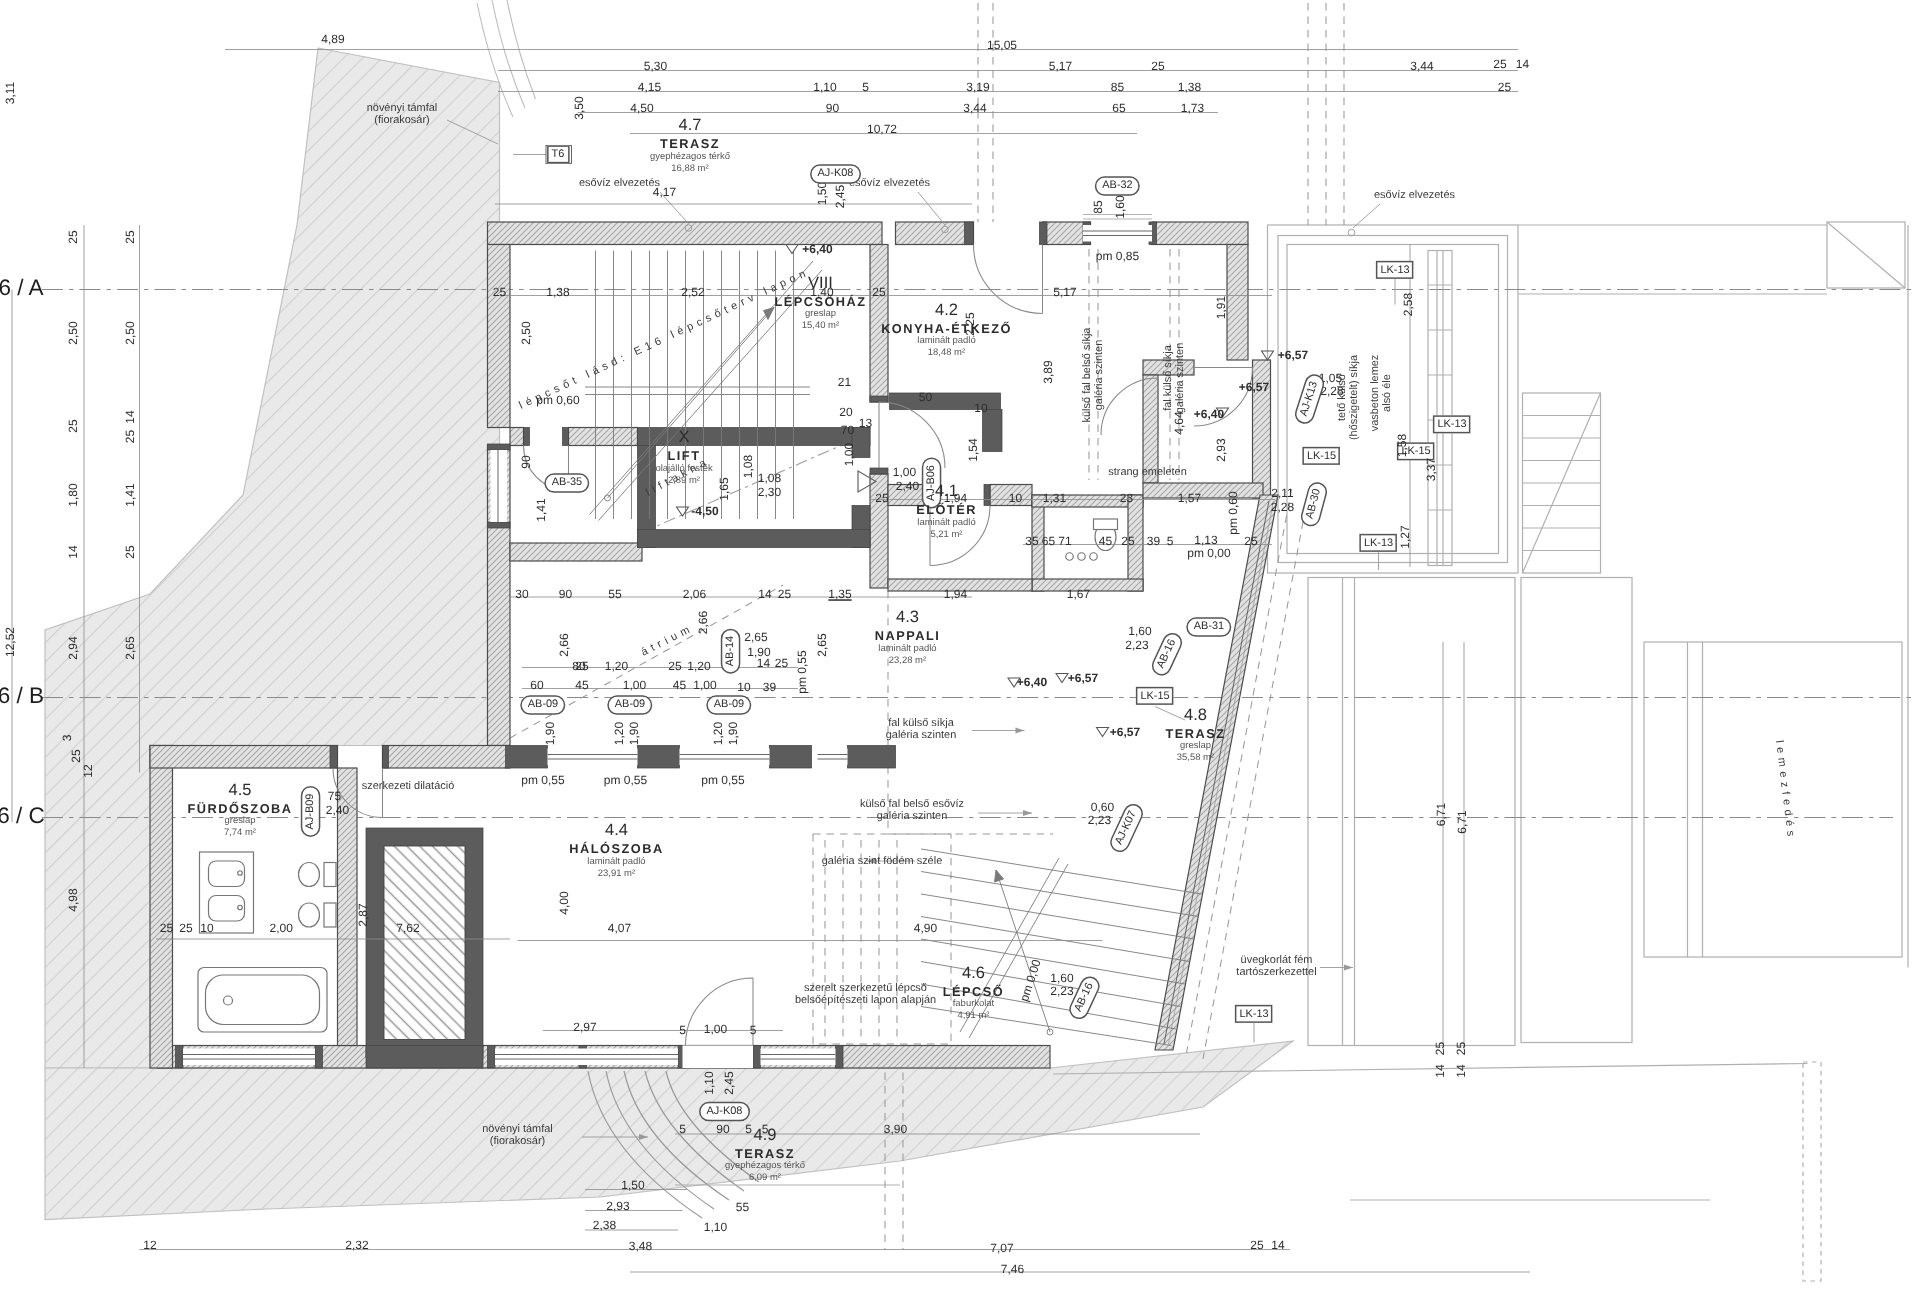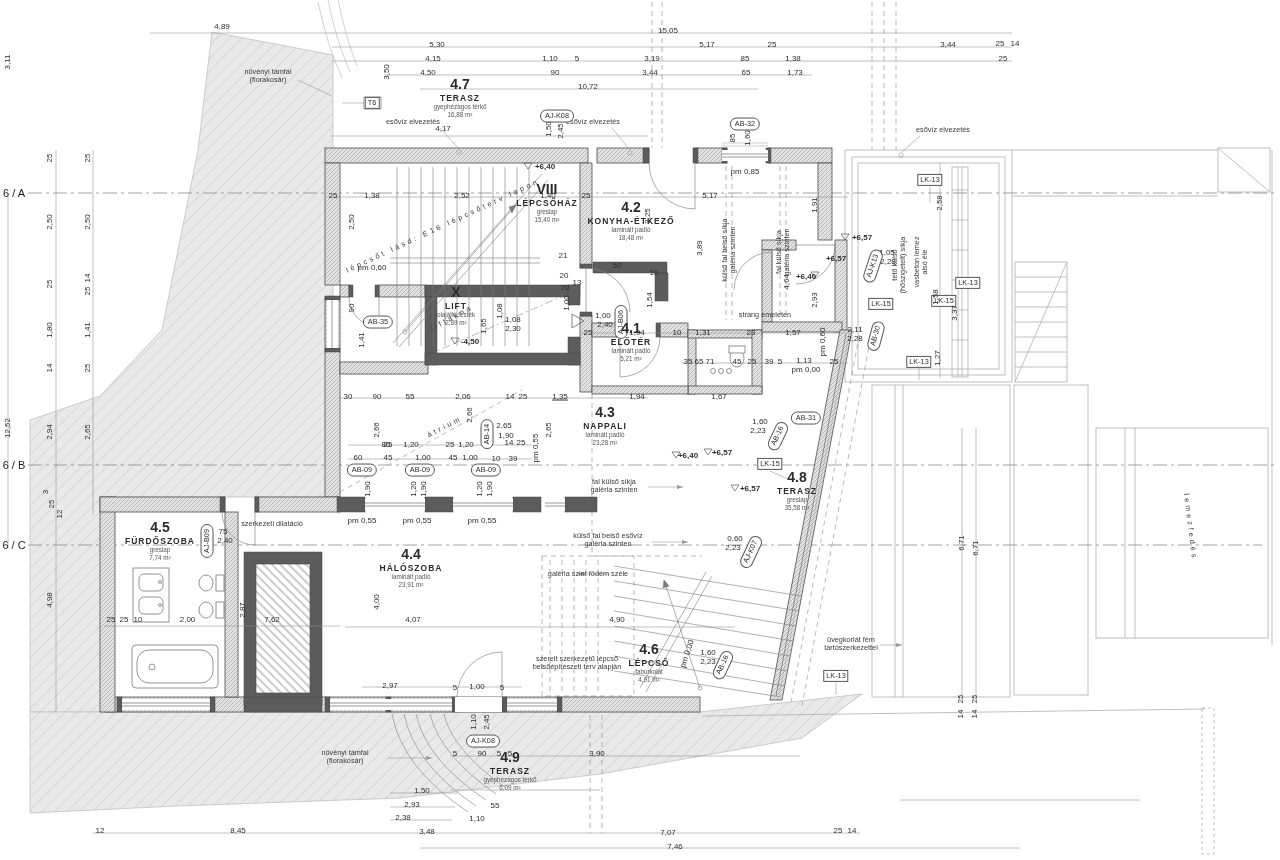--- a/index.html
+++ b/index.html
@@ -6,24 +6,24 @@
   body{width:1280px;height:860px;overflow:hidden;font-family:"Liberation Sans",sans-serif;}
   #plan{position:relative;width:1280px;height:860px;background:#fff;}
   #plan svg{position:absolute;left:0;top:0;}
   #labels{position:absolute;left:0;top:0;width:1280px;height:860px;pointer-events:none;}
   .lbl{position:absolute;transform:translate(-50%,-50%);font-size:8px;color:#2e2e2e;
        white-space:pre-line;text-align:center;line-height:1.12;}
   .lbl.n{font-size:7.3px;color:#3a3a3a;}
   .lbl.l{font-weight:700;}
   .lbl.o{border:0.8px solid #555;border-radius:9px;padding:0 4px;background:#fff;font-size:7.3px;line-height:1.5;}
   .lbl.b{border:0.8px solid #555;padding:0 2px;background:#fff;font-size:7.3px;line-height:1.4;}
-  .lbl.g{font-size:11px;color:#1d1d1d;}
+  .lbl.g{font-size:15px;color:#1d1d1d;}
   .sp{letter-spacing:3px;}
   .room{position:absolute;transform:translate(-50%,-50%);text-align:center;color:#2b2b2b;line-height:1.2;}
-  .room .rn{font-size:14px;font-weight:700;}
+  .room .rn{font-size:11px;font-weight:400;}
   .room .rm{font-size:8.5px;font-weight:700;letter-spacing:1px;}
   .room .rf,.room .ra{font-size:6.3px;color:#555;}
 </style>
 </head>
 <body>
 
 <div id="plan">
 <svg width="1280" height="860" viewBox="0 0 1280 860">
   <defs>
     <pattern id="pg" width="9" height="9" patternUnits="userSpaceOnUse" patternTransform="rotate(45)">
@@ -444,21 +444,21 @@
       <span class="lbl d" style="left: 976px; top: 548px; transform: translate(-50%, -50%) rotate(-90deg);">6,71</span>
       <span class="lbl d" style="left: 688px; top: 654px; transform: translate(-50%, -50%) rotate(-72deg);">pm 0,00</span>
       <span class="lbl o" style="left: 723px; top: 665px; transform: translate(-50%, -50%) rotate(-65deg);">AB-16</span>
       <span class="lbl d" style="left: 708px; top: 653px;">1,60</span>
       <span class="lbl d" style="left: 708px; top: 662px;">2,23</span>
       <span class="lbl n" style="left: 851px; top: 644px;">üvegkorlát fém
 tartószerkezettel</span>
       <span class="lbl b" style="left: 836px; top: 676px;">LK-13</span>
       <span class="lbl n sp" style="left: 1190px; top: 527px; transform: translate(-50%, -50%) rotate(83deg);">lemezfedés</span>
       <span class="lbl n" style="left: 577px; top: 663px;">szerelt szerkezetű lépcső
-belsőépítészeti terv alapján</span>
+belsőépítészeti lapon alapján</span>
       <span class="lbl d" style="left: 617px; top: 620px;">4,90</span>
       <span class="lbl d" style="left: 413px; top: 620px;">4,07</span>
       <span class="lbl d" style="left: 377px; top: 602px; transform: translate(-50%, -50%) rotate(-90deg);">4,00</span>
       <span class="lbl d" style="left: 111px; top: 620px;">25</span>
       <span class="lbl d" style="left: 124px; top: 620px;">25</span>
       <span class="lbl d" style="left: 138px; top: 620px;">10</span>
       <span class="lbl d" style="left: 178px; top: 620px; padding-left: 19px;">2,00</span>
       <span class="lbl d" style="left: 272px; top: 620px;">7,62</span>
       <span class="lbl d" style="left: 243px; top: 610px; transform: translate(-50%, -50%) rotate(-90deg);">2,87</span>
       <span class="lbl n" style="left: 272px; top: 524px;">szerkezeti dilatáció</span>
@@ -484,21 +484,21 @@
       <span class="lbl d" style="left: 50px; top: 368px; transform: translate(-50%, -50%) rotate(-90deg);">14</span>
       <span class="lbl d" style="left: 88px; top: 368px; transform: translate(-50%, -50%) rotate(-90deg);">25</span>
       <span class="lbl d" style="left: 50px; top: 432px; transform: translate(-50%, -50%) rotate(-90deg);">2,94</span>
       <span class="lbl d" style="left: 88px; top: 432px; transform: translate(-50%, -50%) rotate(-90deg);">2,65</span>
       <span class="lbl d" style="left: 8px; top: 428px; transform: translate(-50%, -50%) rotate(-90deg);">12,52</span>
       <span class="lbl d" style="left: 46px; top: 492px; transform: translate(-50%, -50%) rotate(-90deg);">3</span>
       <span class="lbl d" style="left: 52px; top: 504px; transform: translate(-50%, -50%) rotate(-90deg);">25</span>
       <span class="lbl d" style="left: 60px; top: 514px; transform: translate(-50%, -50%) rotate(-90deg);">12</span>
       <span class="lbl d" style="left: 50px; top: 600px; transform: translate(-50%, -50%) rotate(-90deg);">4,98</span>
       <span class="lbl d" style="left: 100px; top: 831px;">12</span>
-      <span class="lbl d" style="left: 238px; top: 831px;">8,45</span>
+      <span class="lbl d" style="left: 238px; top: 831px;">2,32</span>
       <span class="lbl d" style="left: 422px; top: 791px;">1,50</span>
       <span class="lbl d" style="left: 412px; top: 805px;">2,93</span>
       <span class="lbl d" style="left: 403px; top: 818px;">2,38</span>
       <span class="lbl d" style="left: 427px; top: 832px;">3,48</span>
       <span class="lbl d" style="left: 495px; top: 806px;">55</span>
       <span class="lbl d" style="left: 477px; top: 819px;">1,10</span>
       <span class="lbl d" style="left: 668px; top: 833px;">7,07</span>
       <span class="lbl d" style="left: 675px; top: 847px;">7,46</span>
       <span class="lbl d" style="left: 838px; top: 831px;">25</span>
       <span class="lbl d" style="left: 852px; top: 831px;">14</span>

